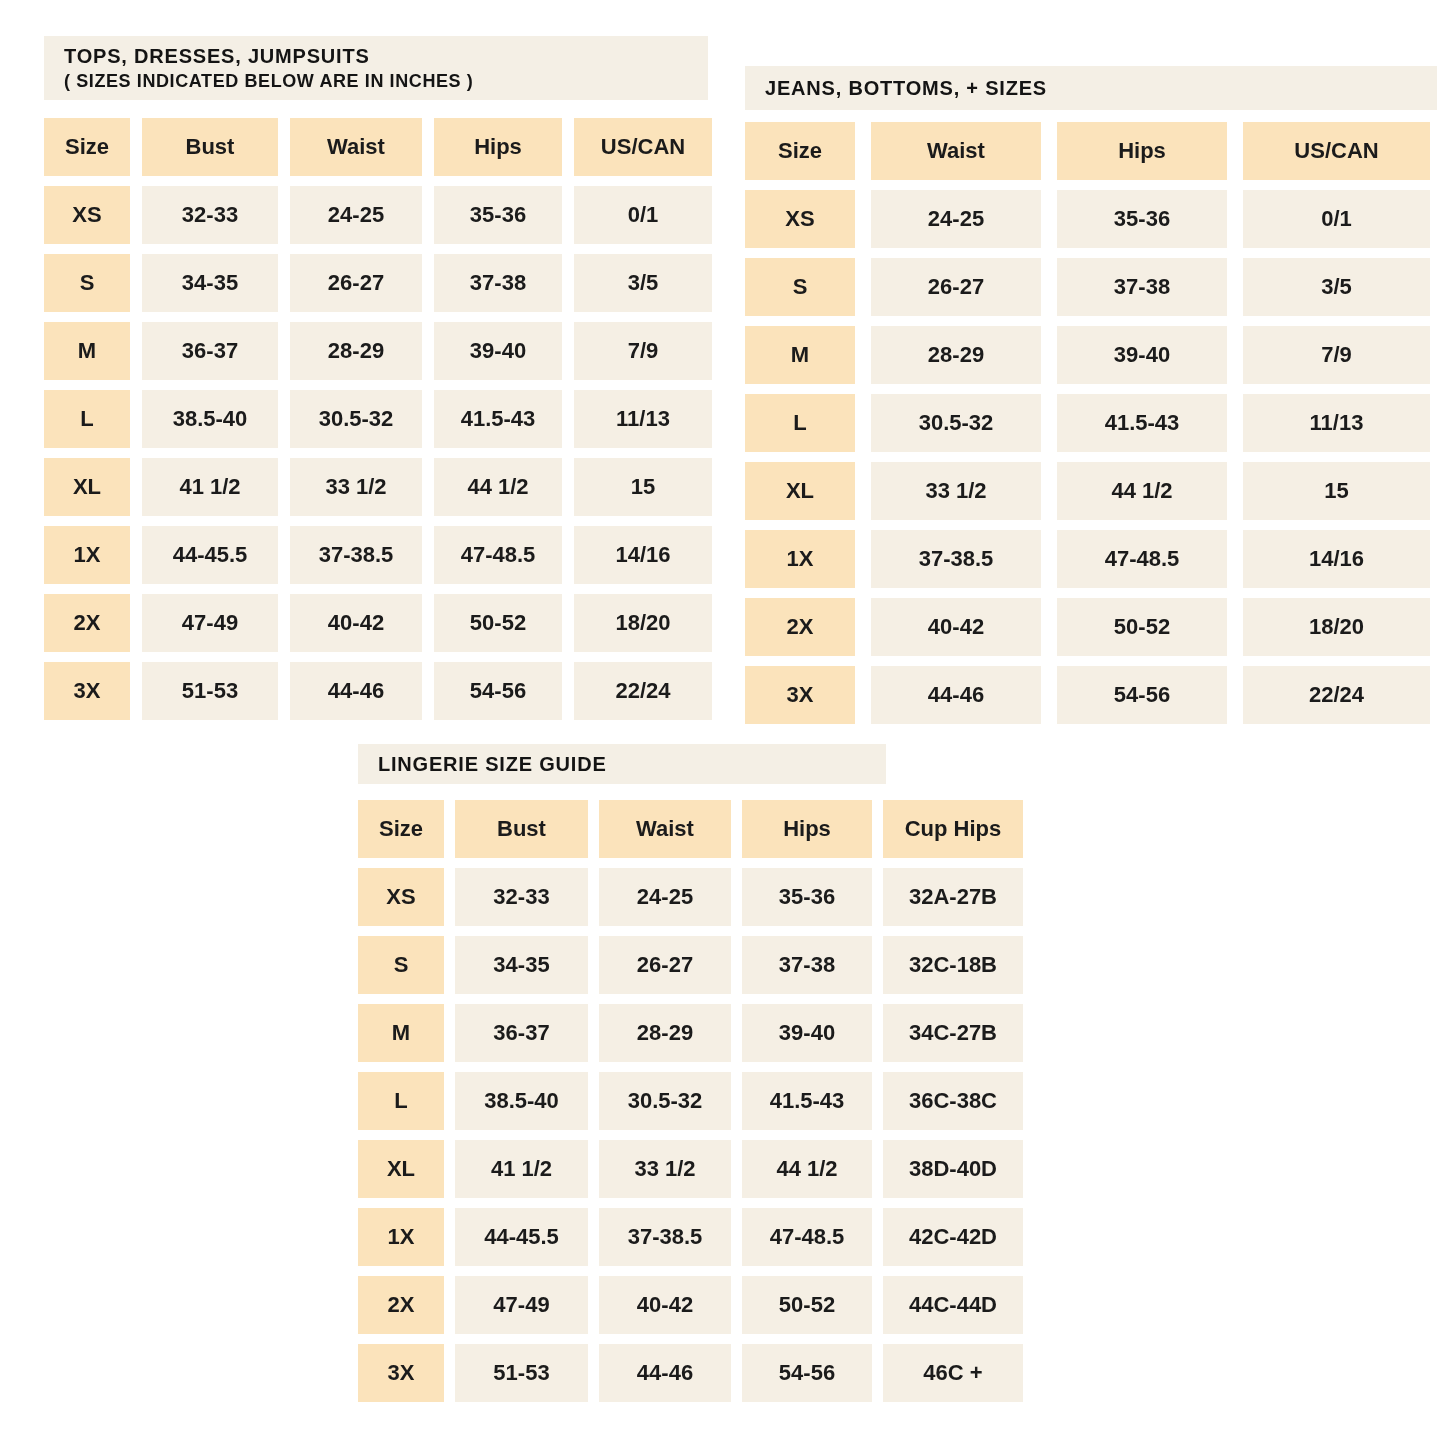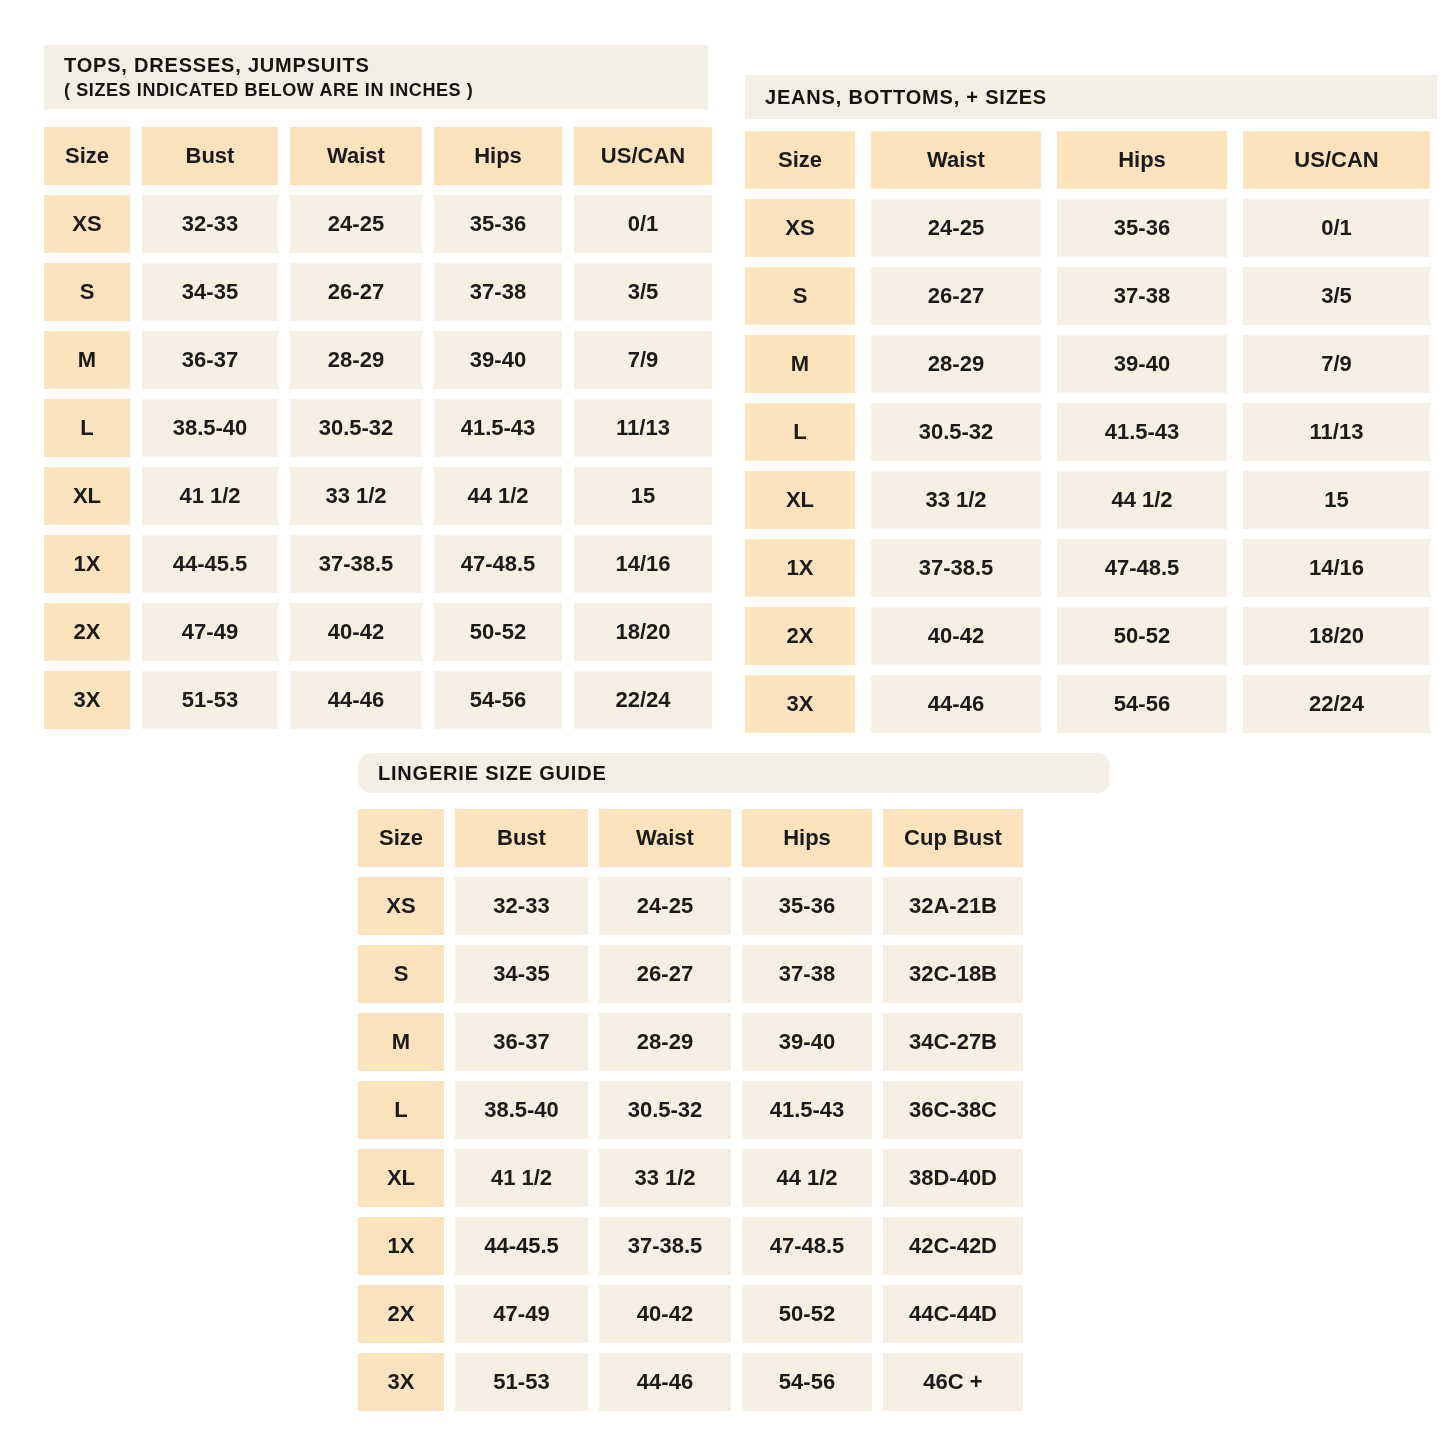--- a/index.html
+++ b/index.html
@@ -14,21 +14,20 @@
   }
   .page {
     position: relative;
     width: 1445px;
     height: 1445px;
   }
   .size-table {
     position: absolute;
     display: flex;
     flex-direction: column;
-    margin-top: 9px;
   }
   .banner {
     background: #f4efe5;
     display: flex;
     flex-direction: column;
     justify-content: center;
     padding-left: 20px;
     box-sizing: border-box;
   }
   .banner .title {
@@ -75,21 +74,21 @@
   #table-0 .grid-row { grid-template-columns: 86px 136px 132px 128px 138px; column-gap: 12px; }
 
   
   #table-1 { left: 745px; top: 66px; width: 692px; }
   #table-1 .banner { height: 44px; width: 692px; }
   #table-1 .rows { margin-top: 12px; }
   #table-1 .grid-row { grid-template-columns: 110px 170px 170px 187px; column-gap: 16px; }
 
   
   #table-2 { left: 358px; top: 744px; width: 665px; }
-  #table-2 .banner { height: 40px; width: 752px; border-radius: 13px; }
+  #table-2 .banner { height: 40px; width: 528px; }
   #table-2 .rows { margin-top: 16px; }
   #table-2 .grid-row { grid-template-columns: 86px 133px 132px 130px 140px; column-gap: 11px; }
 </style>
 </head>
 <body>
 
 <div class="page">
 
   <section class="size-table" id="table-0">
     <header class="banner">
@@ -228,28 +227,28 @@
   <section class="size-table" id="table-2">
     <header class="banner">
       <div class="title">LINGERIE SIZE GUIDE</div>
     </header>
     <div class="rows">
         <div class="grid-row">
           <div class="cell head">Size</div>
           <div class="cell head">Bust</div>
           <div class="cell head">Waist</div>
           <div class="cell head">Hips</div>
-          <div class="cell head">Cup Bust</div>
+          <div class="cell head">Cup Hips</div>
         </div>
         <div class="grid-row">
           <div class="cell size">XS</div>
           <div class="cell">32-33</div>
           <div class="cell">24-25</div>
           <div class="cell">35-36</div>
-          <div class="cell">32A-21B</div>
+          <div class="cell">32A-27B</div>
         </div>
         <div class="grid-row">
           <div class="cell size">S</div>
           <div class="cell">34-35</div>
           <div class="cell">26-27</div>
           <div class="cell">37-38</div>
           <div class="cell">32C-18B</div>
         </div>
         <div class="grid-row">
           <div class="cell size">M</div>

